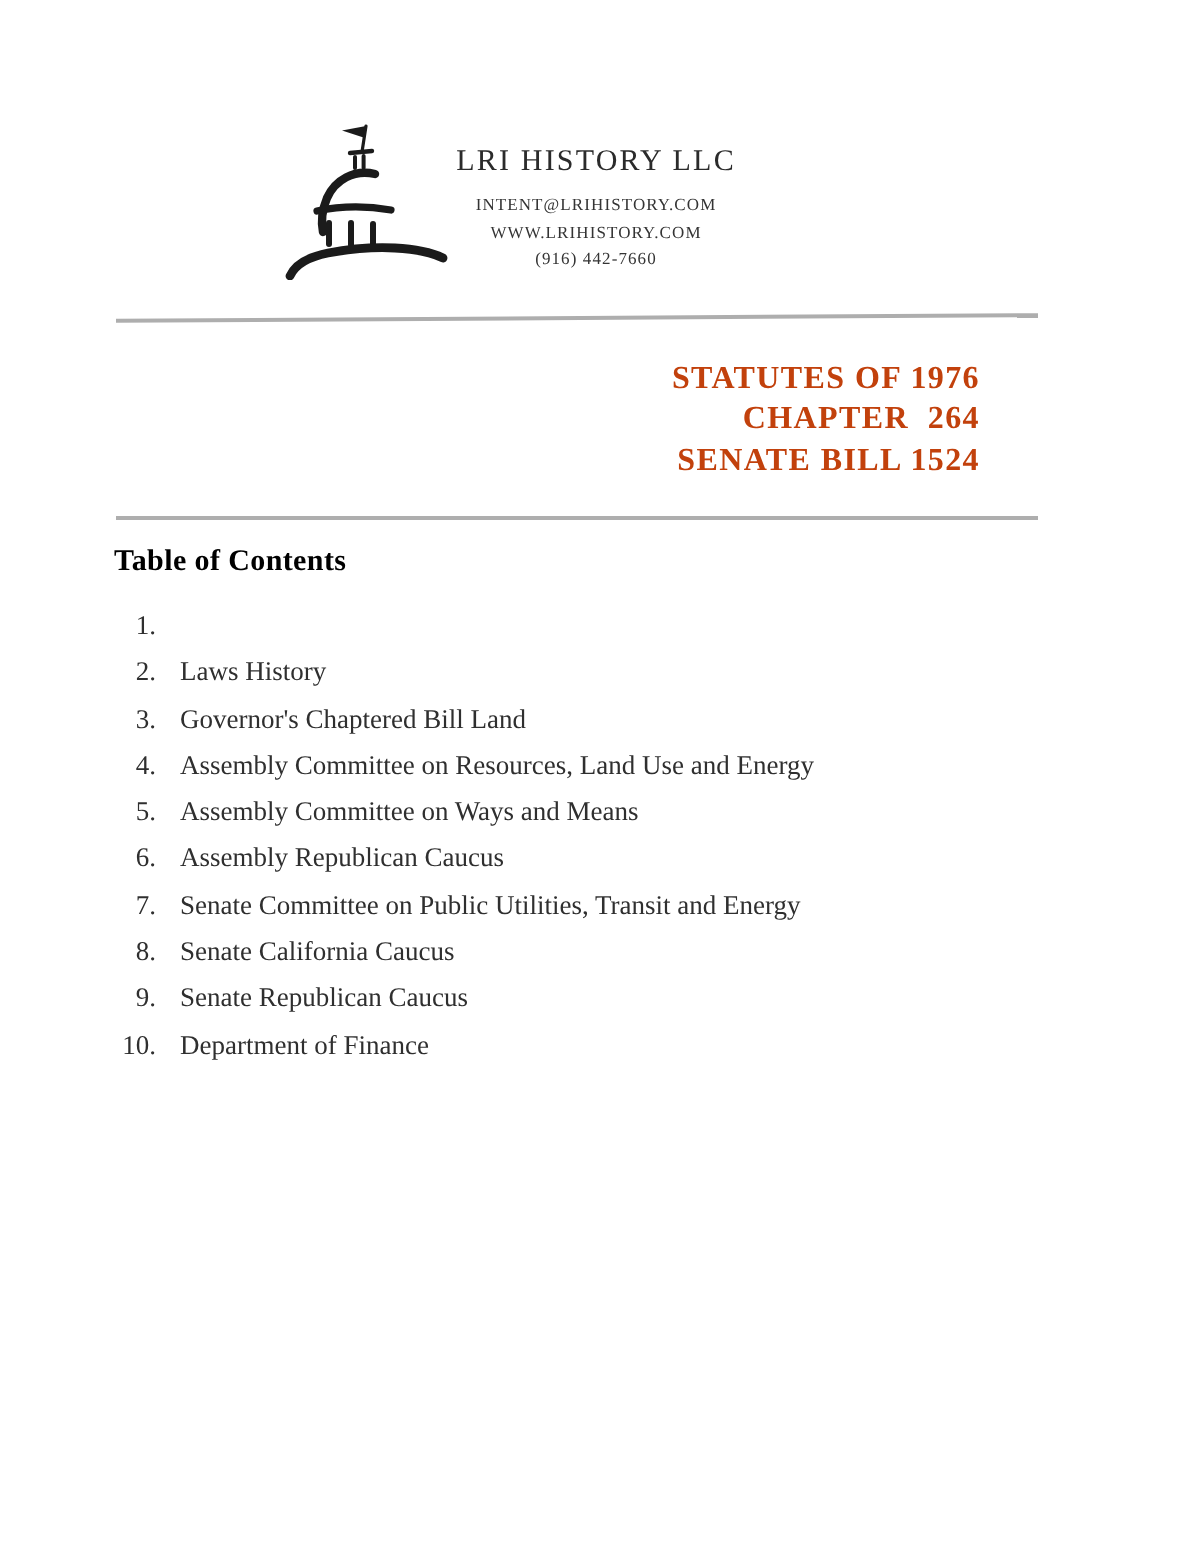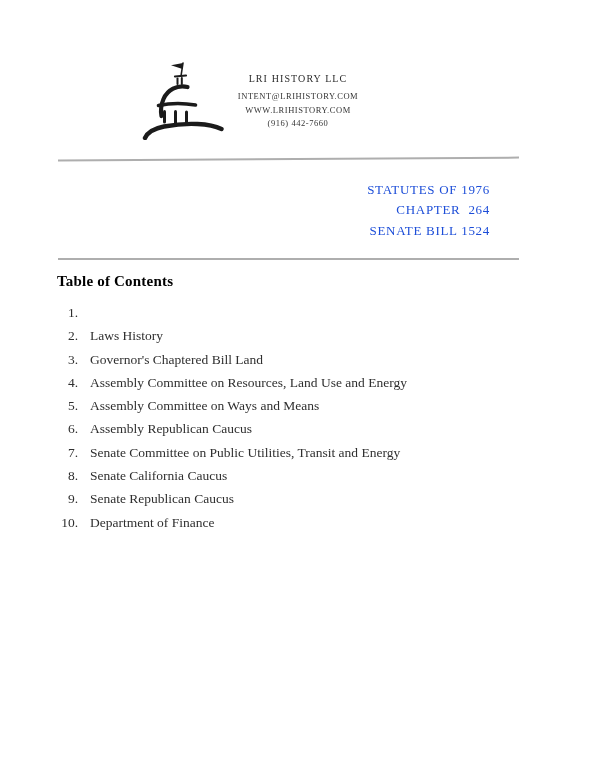--- a/index.html
+++ b/index.html
@@ -23,21 +23,21 @@
     height: 80px;
   }
   .letterhead-text {
     position: absolute;
     left: 213px;
     top: 73px;
     width: 170px;
     text-align: center;
   }
   .company-name {
-    font-size: 10px;
+    font-size: 15px;
     letter-spacing: 1.1px;
     color: #2b2b2b;
     font-weight: normal;
     margin-bottom: 6px;
     white-space: nowrap;
   }
   .contact-line {
     font-size: 8.5px;
     letter-spacing: 0.55px;
     line-height: 13.6px;
@@ -57,25 +57,25 @@
   .rule-mid { top: 258px; }
 
   
   .reference {
     position: absolute;
     top: 180px;
     right: 110px;
     text-align: right;
   }
   .ref-line {
-    font-weight: normal;
-    font-size: 13px;
+    font-weight: bold;
+    font-size: 16px;
     letter-spacing: 0.7px;
     line-height: 20.4px;
-    color: #1d4ed8;
+    color: #c2410c;
     white-space: pre;
   }
 
   
   .toc-title {
     position: absolute;
     left: 57px;
     top: 273px;
     font-size: 15px;
     font-weight: bold;

